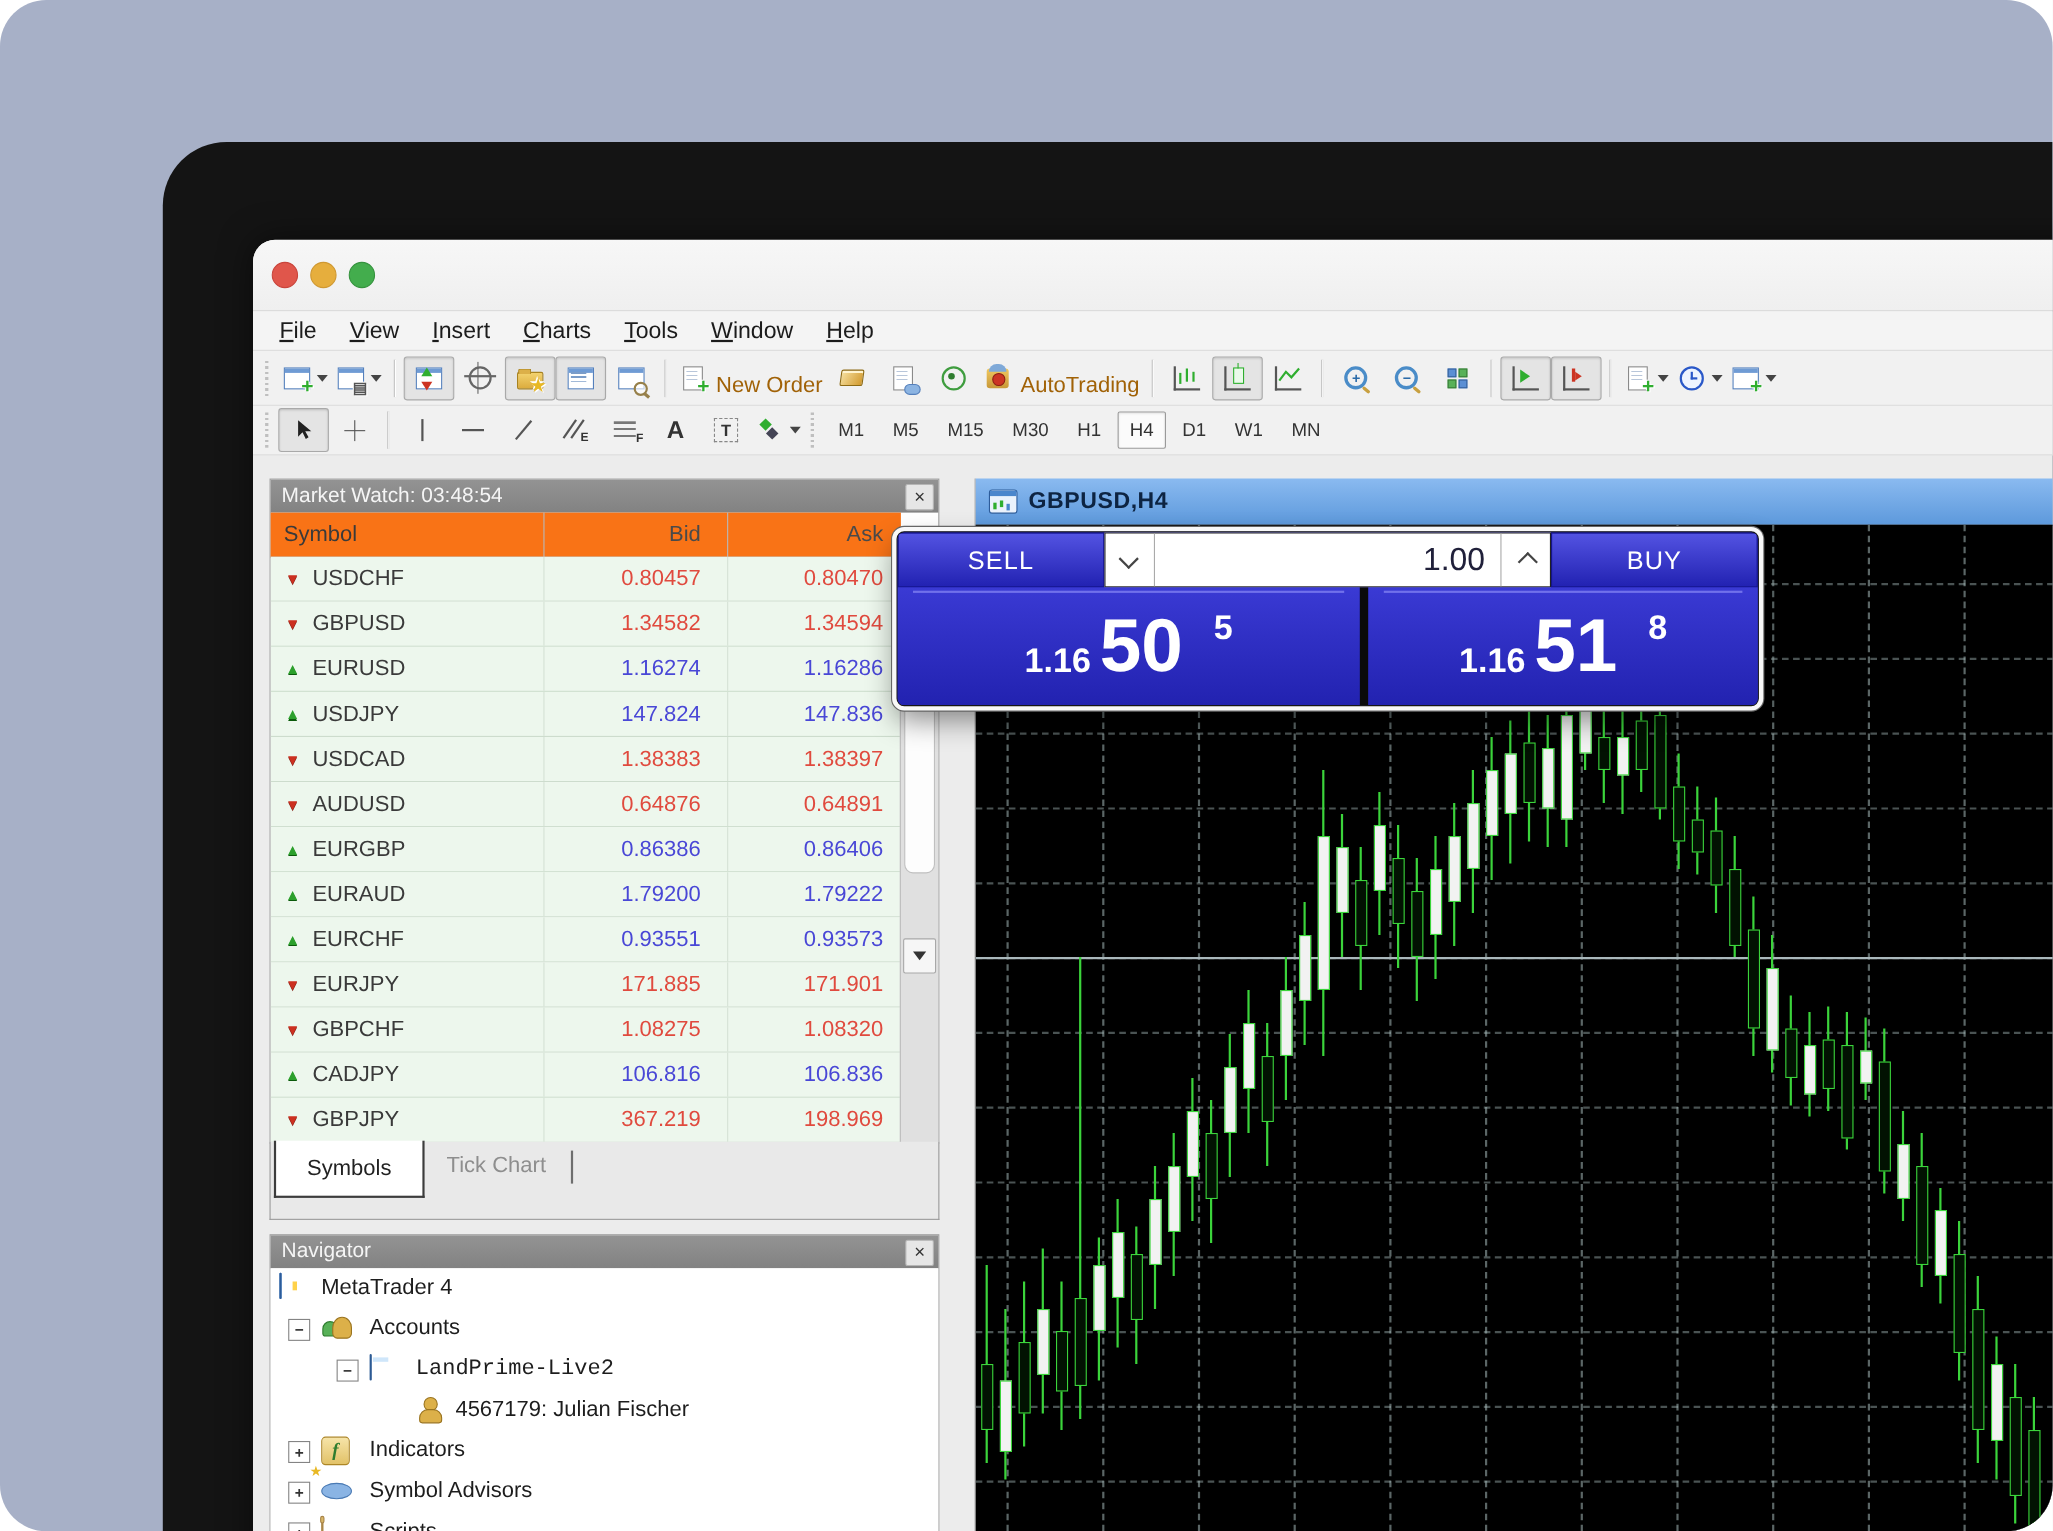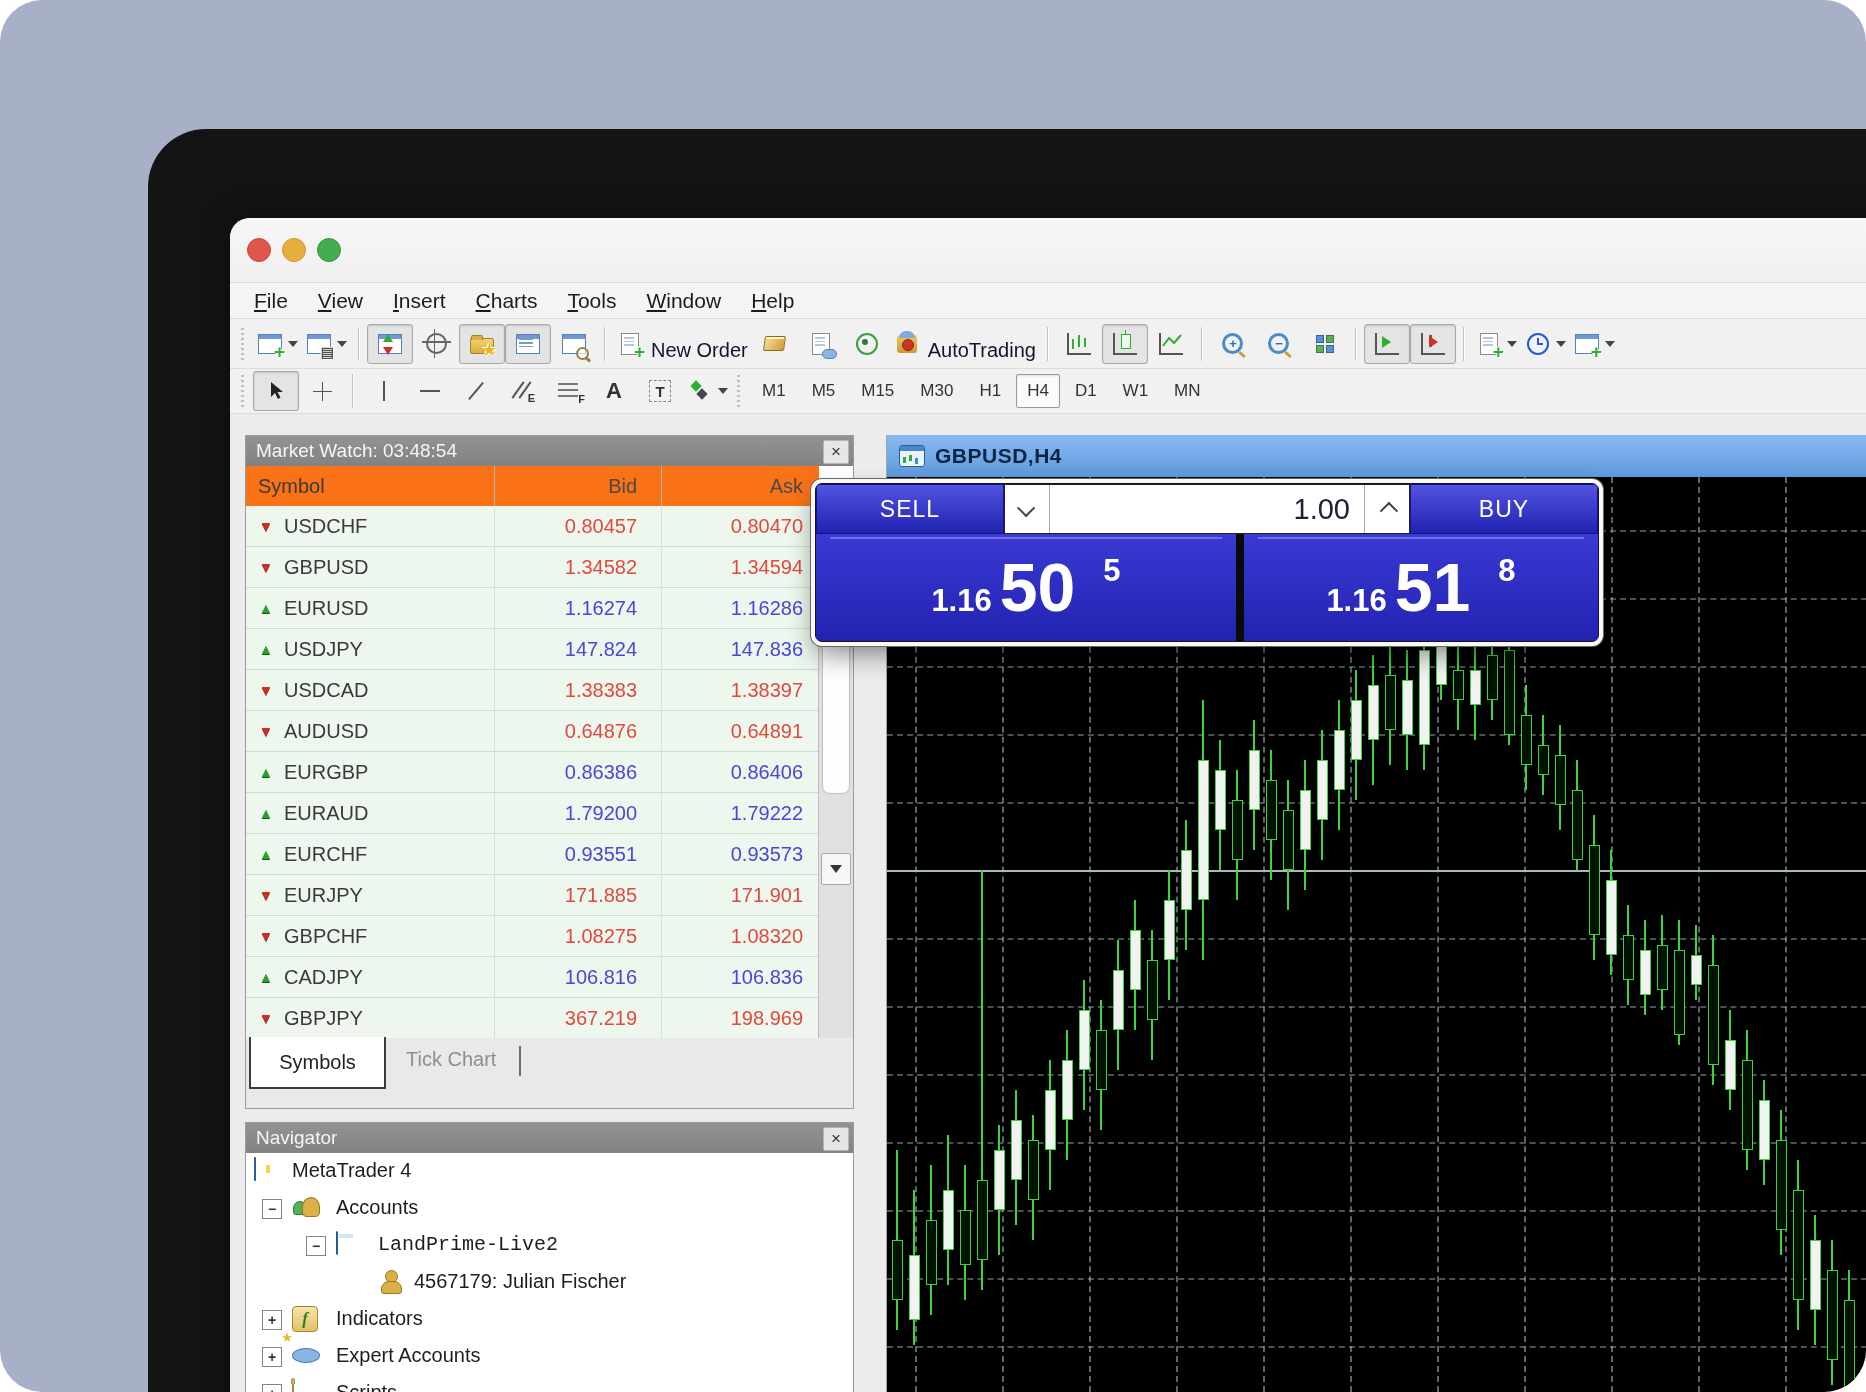--- a/index.html
+++ b/index.html
@@ -25,21 +25,21 @@
   .tb{position:absolute;left:0;right:0;background:#f1f1f1;border-bottom:1px solid #dcdcdc;
     display:flex;align-items:center;overflow:hidden;}
   .tb1{top:101px;height:49px;padding-left:6px;}
   .tb2{top:151px;height:44px;padding-left:6px;}
   .grip{width:7px;height:32px;margin:0 5px;background:repeating-linear-gradient(180deg,#bfbfbf 0 2px,transparent 2px 5px);
     background-size:3px 100%;background-repeat:repeat-y;}
   .sep{width:1px;height:34px;background:#c2c2c2;border-right:1px solid #fff;margin:0 7px;}
   .tbtn{height:38px;min-width:38px;display:flex;align-items:center;justify-content:center;
     border:1px solid transparent;border-radius:3px;position:relative;padding:0 3px;}
   .tbtn.pressed{border-color:#a9a9a9;background:#e4e4e4;box-shadow:inset 0 1px 2px rgba(0,0,0,.15);}
-  .tbtn .lbl{font-size:20px;color:#0f172a;margin-left:8px;white-space:nowrap;margin-top:14px;}
+  .tbtn .lbl{font-size:20px;color:#a16207;margin-left:8px;white-space:nowrap;margin-top:14px;}
   .caret{width:0;height:0;border-left:5px solid transparent;border-right:5px solid transparent;
     border-top:6px solid #444;margin-left:5px;}
   
   .icwin{width:22px;height:18px;background:#fff;border:1px solid #5580bc;position:relative;display:inline-block;}
   .icwin:before{content:"";position:absolute;left:0;top:0;right:0;height:4px;background:#6f9bd4;}
   .ovr{position:absolute;right:-2px;bottom:-3px;font-weight:bold;font-size:19px;line-height:16px;
     color:#2fae2f;text-shadow:1px 1px 0 #fff,-1px -1px 0 #fff;font-style:normal;}
   .tri{position:absolute;width:0;height:0;border-left:5px solid transparent;border-right:5px solid transparent;}
   .tri.up{border-bottom:8px solid #2fae2f;left:6px;top:3px;}
   .tri.dn{border-top:8px solid #cc3322;left:6px;bottom:2px;}
@@ -663,21 +663,21 @@
       <div class="tree" id="nav-tree">
           <div class="trow"><span class="ticon ic-mt4" style="left: 8px;"></span><span class="tlabel" style="left: 46px;">MetaTrader 4</span></div>
           <div class="trow"><span class="ebox" style="left: 16px;">−</span><span class="ticon ic-accounts" style="left: 46px;"></span><span class="tlabel" style="left: 90px;">Accounts</span></div>
           <div class="trow"><span class="ebox" style="left: 60px;">−</span><span class="ticon ic-server" style="left: 90px;"></span><span class="tlabel" style="left: 132px; font-family: Liberation Mono, monospace;">LandPrime-Live2</span></div>
           <div class="trow"><span class="ticon ic-user" style="left: 132px;"></span><span class="tlabel" style="left: 168px;">4567179: Julian Fischer</span></div>
           <div class="trow">
             <span class="ebox" style="left: 16px;">+</span>
             <span class="ticon ic-indicators" style="left: 46px;">f</span>
             <span class="tlabel" style="left: 90px;">Indicators</span>
           </div>
-          <div class="trow"><span class="ebox" style="left: 16px;">+</span><span class="ticon ic-experts" style="left: 46px;"></span><span class="tlabel" style="left: 90px;">Expert Accounts</span></div>
+          <div class="trow"><span class="ebox" style="left: 16px;">+</span><span class="ticon ic-experts" style="left: 46px;"></span><span class="tlabel" style="left: 90px;">Symbol Advisors</span></div>
           <div class="trow"><span class="ebox" style="left: 16px;">+</span><span class="ticon ic-scripts" style="left: 46px;"></span><span class="tlabel" style="left: 90px;">Scripts</span></div>
         </div>
     </div>
 
     <div class="chart-win">
       <div class="chart-title">
         <span class="ct-icon"></span>
         <span class="ct-text">GBPUSD,H4</span>
       </div>
       <div class="chart-body" id="chart-body">

